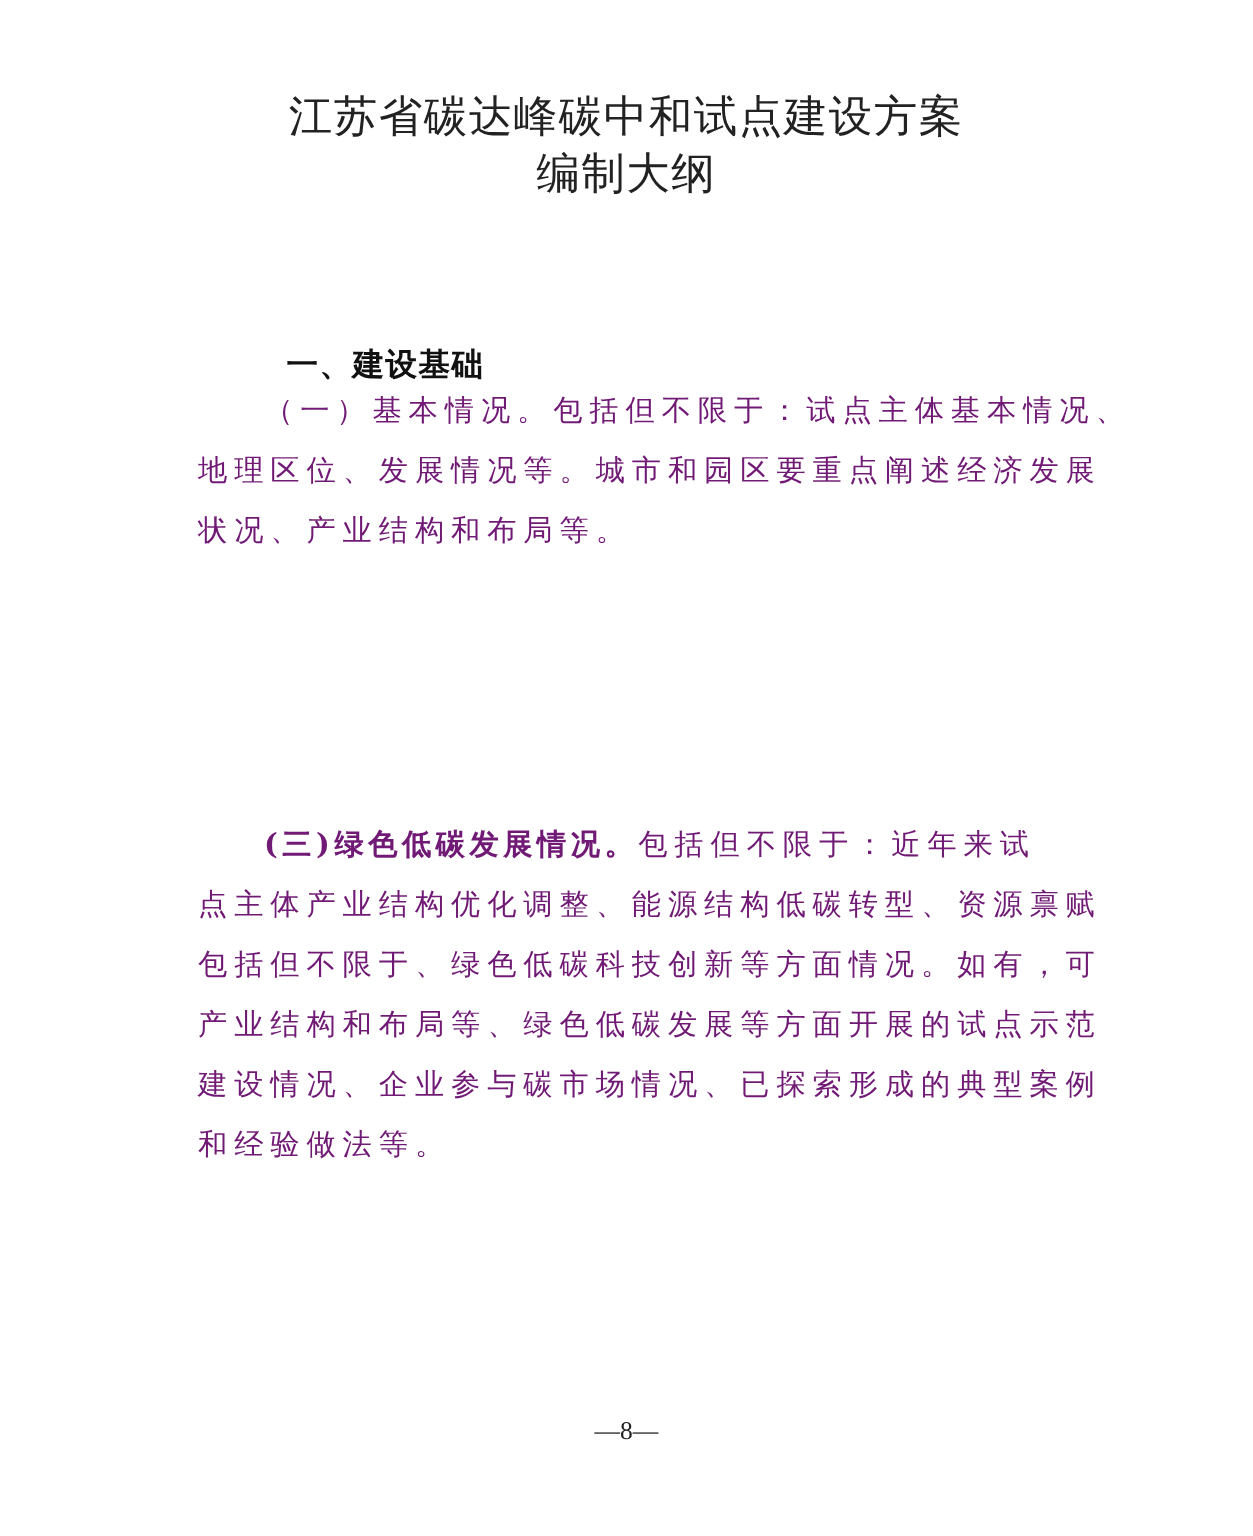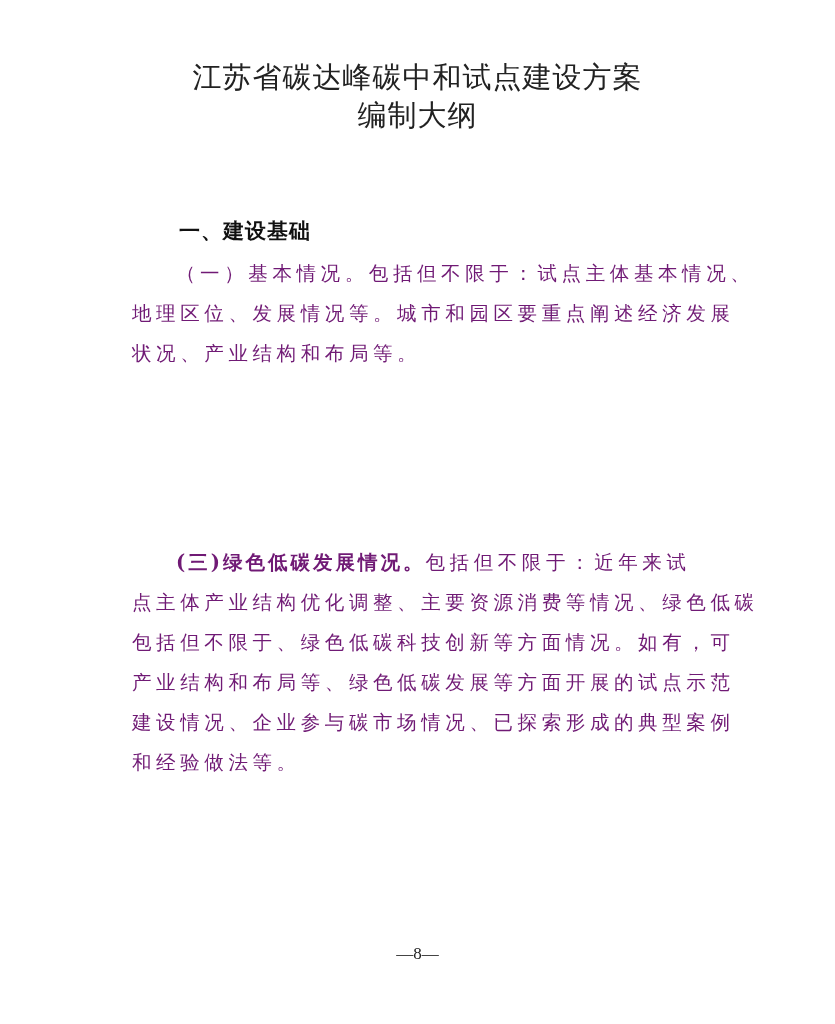--- a/index.html
+++ b/index.html
@@ -38,21 +38,21 @@
     .title.line2 { top: 96px; }
 
     .heading {
       position: absolute;
       left: 175px;
       top: 213px;
       font-family: Liberation Serif, serif;
       font-size: 21px;
       font-weight: bold;
       color: #111;
-      margin: 4px;
+      margin: 16px;
       letter-spacing: 1px;
     }
 
     .para {
       position: absolute;
       left: 132px;
       width: 580px;
       margin: 0;
       font-size: 19.5px;
       line-height: 40px;
@@ -100,21 +100,21 @@
 
   <p class="para" id="para-1">
     <span class="line first"><span class="bold-none">（一）基本情况。</span><span>包括但不限于：试点主体基本情况、</span></span>
     <span class="line">地理区位、发展情况等。城市和园区要重点阐述经济发展</span>
     <span class="line">状况、产业结构和布局等。</span>
   </p>
 
 
   <p class="para" id="para-3">
     <span class="line first"><span class="bold">(三)绿色低碳发展情况。</span><span>包括但不限于：近年来试</span></span>
-    <span class="line">点主体产业结构优化调整、主要资源消费等情况、绿色低碳</span>
+    <span class="line">点主体产业结构优化调整、能源结构低碳转型、资源禀赋</span>
     <span class="line">包括但不限于、绿色低碳科技创新等方面情况。如有，可</span>
     <span class="line">产业结构和布局等、绿色低碳发展等方面开展的试点示范</span>
     <span class="line">建设情况、企业参与碳市场情况、已探索形成的典型案例</span>
     <span class="line">和经验做法等。</span>
   </p>
 
 
   <div class="page-number">—8—</div>
 </div>
 

